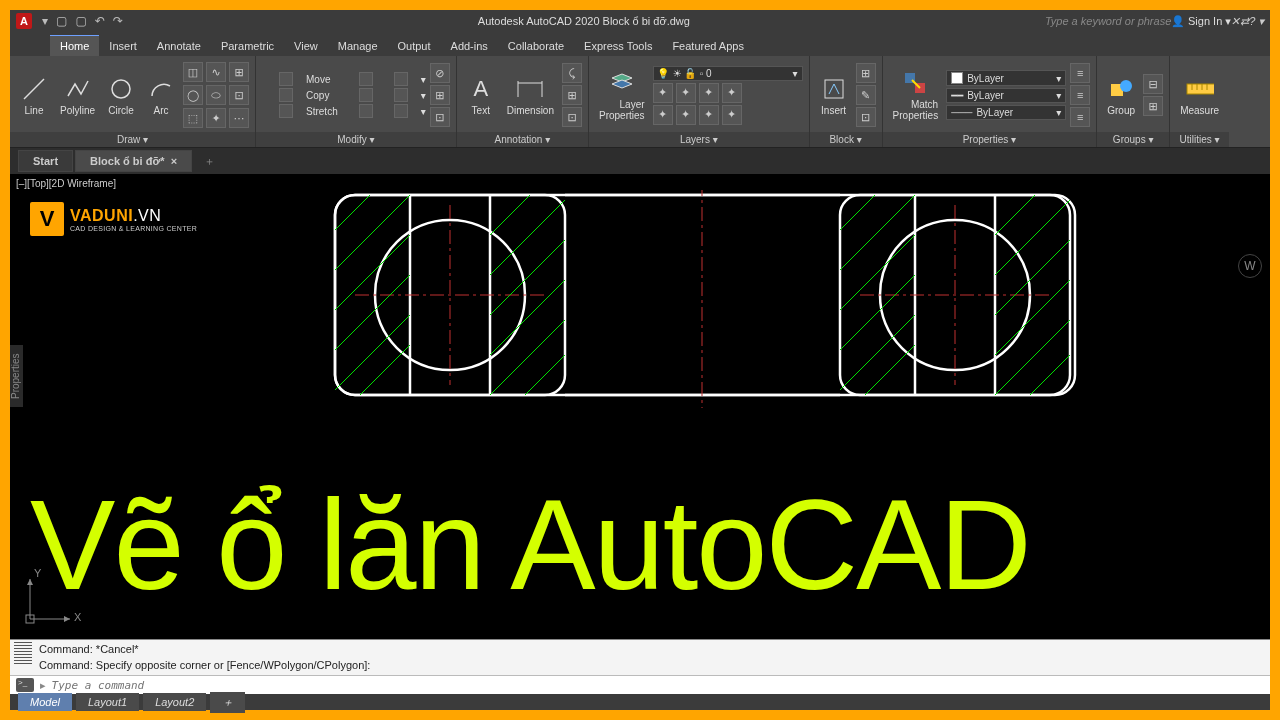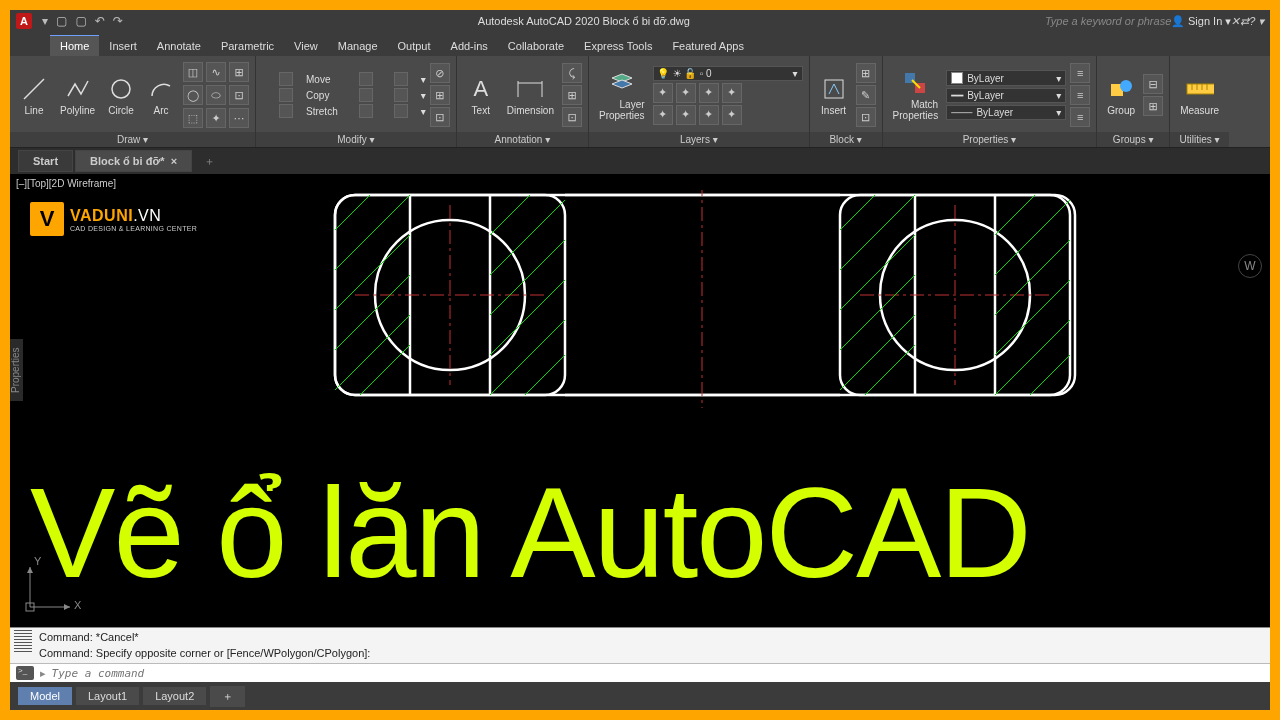--- a/index.html
+++ b/index.html
@@ -45,21 +45,21 @@
 .overlay-text { position: absolute; left: 20px; bottom: 30px; color: #d4ff00; font-size: 128px; font-weight: normal; line-height: 1; white-space: nowrap; letter-spacing: -2px; }
 .ucs { position: absolute; left: 12px; bottom: 8px; color: #888; font-size: 11px; }
 .proplabel { position: absolute; left: -2px; top: 50%; transform: rotate(-90deg); transform-origin: left top; color: #888; font-size: 10px; background: #2a2a2a; padding: 2px 8px; }
 .cmdarea { background: #f4f4f4; color: #222; font-family: Consolas, monospace; font-size: 11px; border-top: 1px solid #888; }
 .cmd-history { padding: 2px 8px 2px 29px; line-height: 1.4; position: relative; }
 .cmd-history .grip { position: absolute; left: 4px; top: 2px; width: 18px; height: 22px; background: repeating-linear-gradient(#555 0 1px, transparent 1px 3px); }
 .cmd-input { display: flex; align-items: center; background: #fff; border-top: 1px solid #bbb; padding: 2px 6px; gap: 6px; }
 .cmd-input .cicon { width: 18px; height: 14px; background: #555; border-radius: 2px; position: relative; }
 .cmd-input .cicon::after { content: ">_"; color:#ddd; font-size:8px; position:absolute; left:2px; top:0; }
 .cmd-input input { flex: 1; border: none; outline: none; font-family: Consolas, monospace; font-size: 11px; color: #888; font-style: italic; background: transparent; }
-.status { background: #3b3b3b; height: 28px; display: flex; align-items: center; padding: 0 8px; font-size: 11px; color: #ddd; gap: 4px; }
+.status { background: #3b3b3b; height: 16px; display: flex; align-items: center; padding: 0 8px; font-size: 11px; color: #ddd; gap: 4px; font-style: italic; }
 .status .stab { padding: 3px 12px; background: #4a4a4a; cursor: pointer; }
 .status .stab.active { background: #5f7fae; color: #fff; }
 svg line.center { stroke: #c03030; stroke-width: 1; stroke-dasharray: 14 4 3 4; }
 svg line.hatch { stroke: #00e000; stroke-width: 1; }
 svg .outline { stroke: #fff; stroke-width: 2.5; fill: none; }
 </style>
 </head>
 <body>
 
 <div class="frame">

